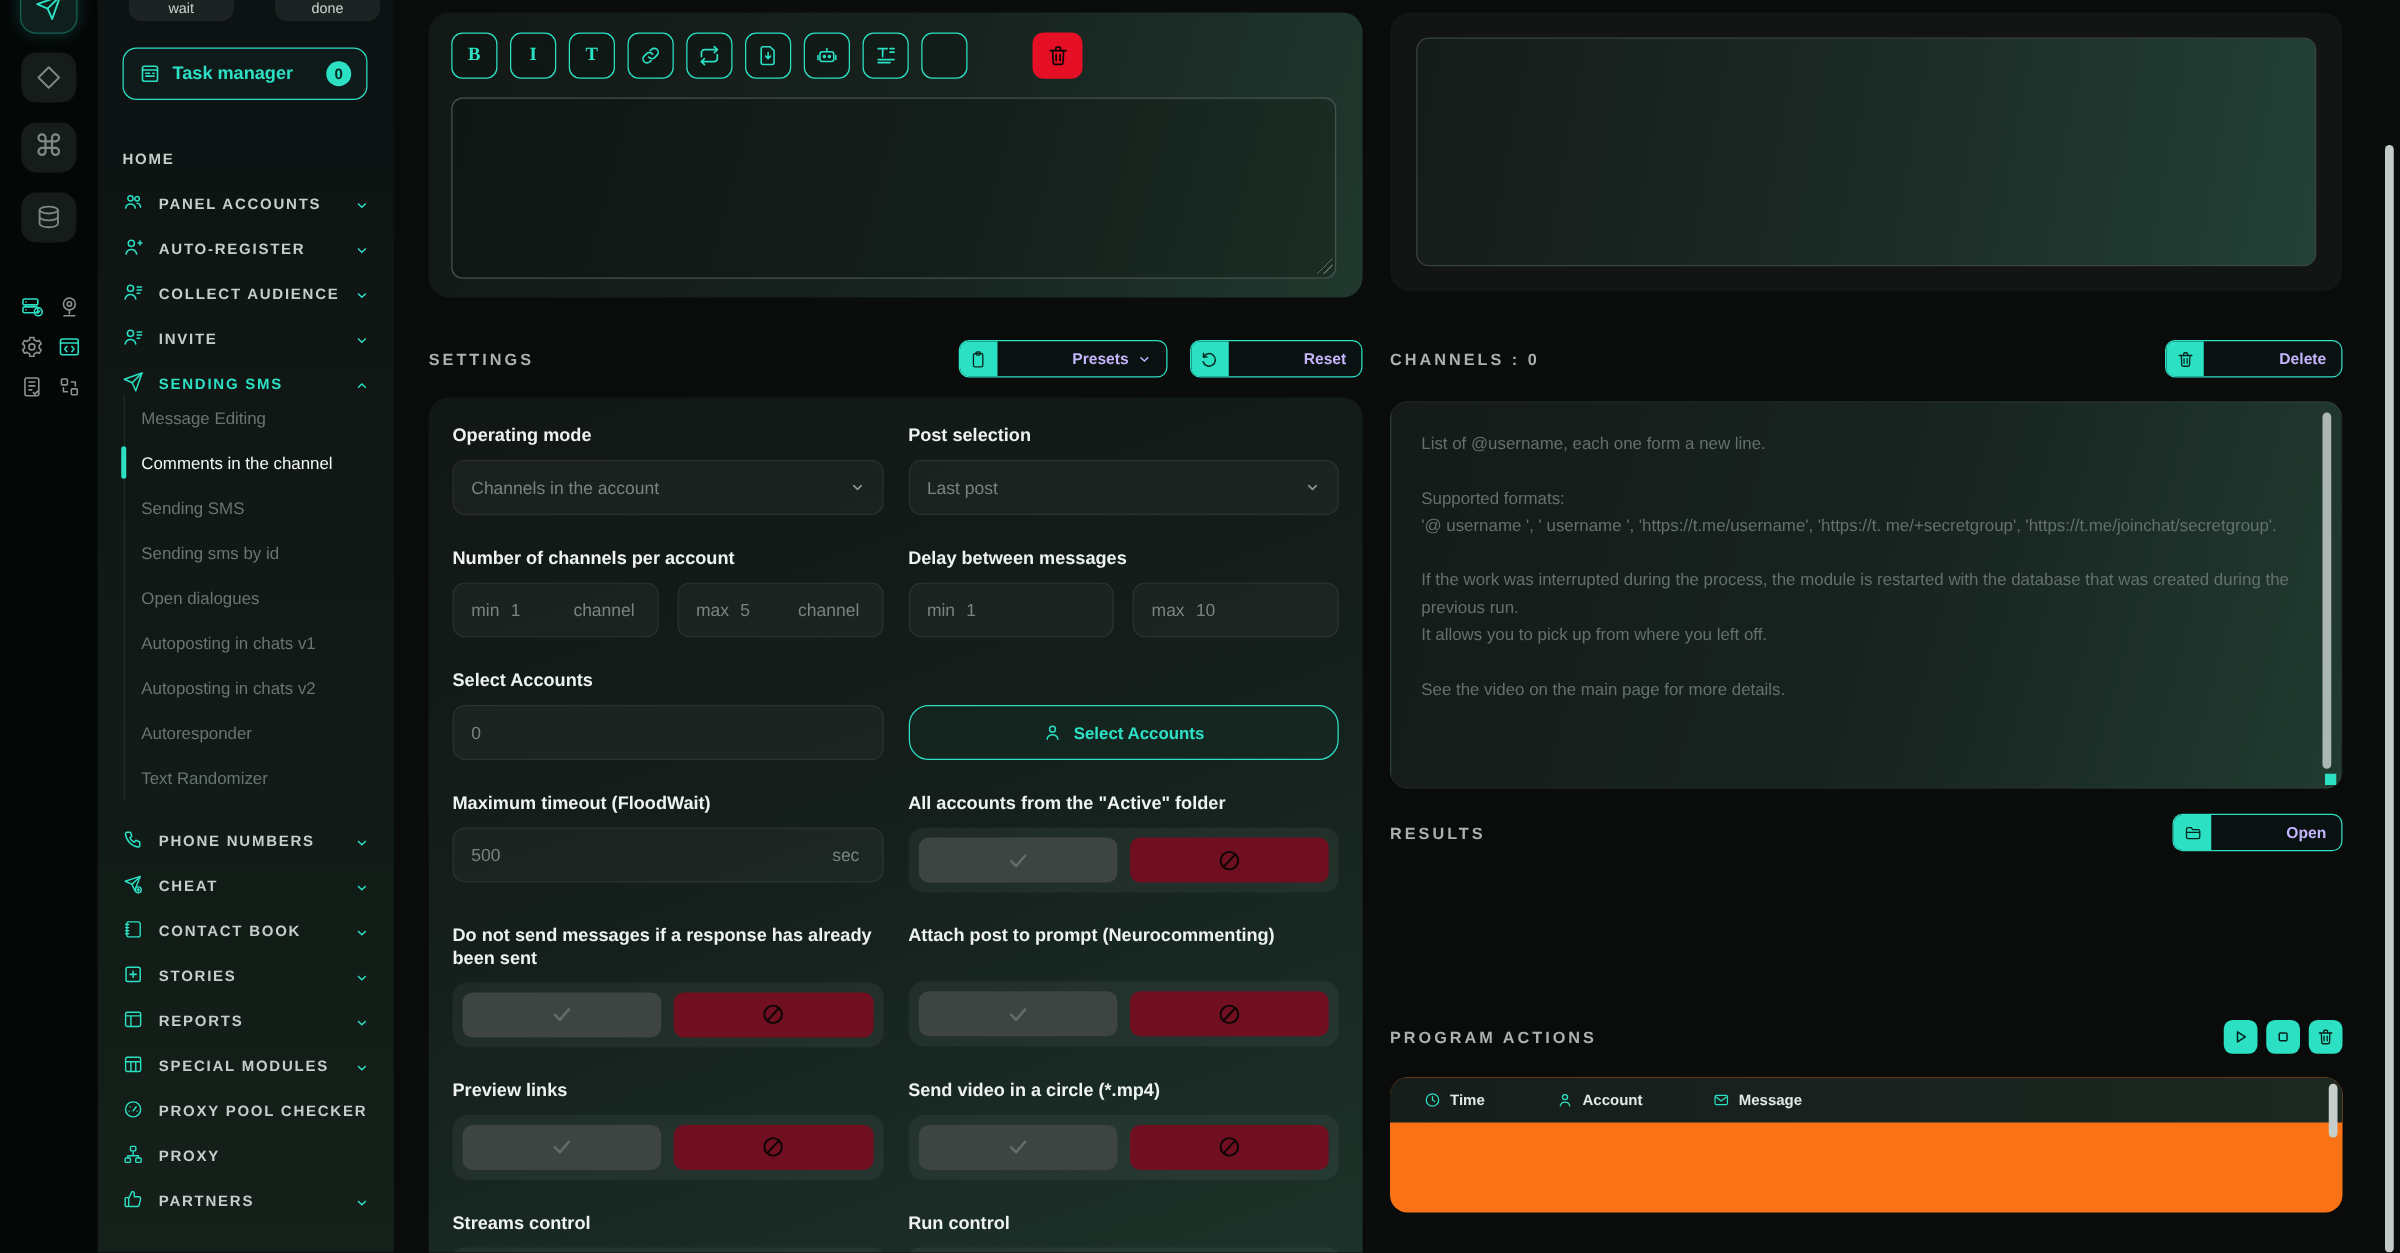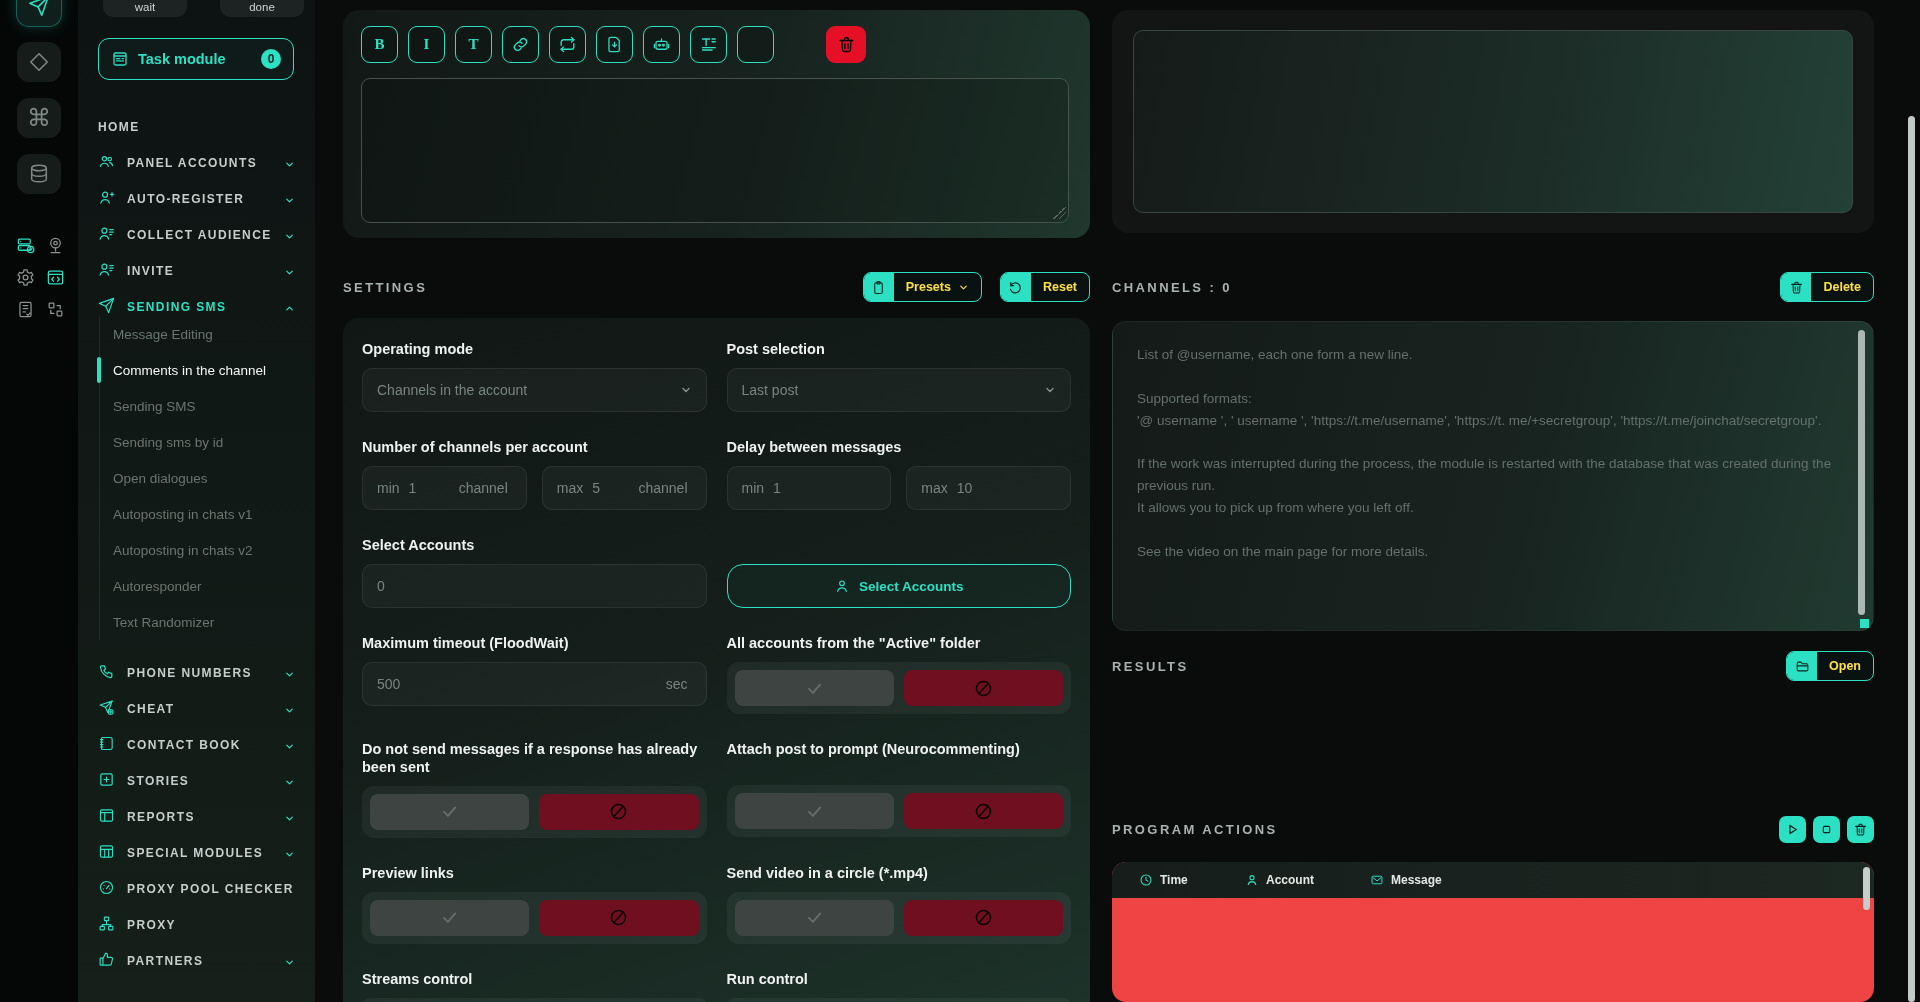--- a/index.html
+++ b/index.html
@@ -48,21 +48,21 @@
   .submenu-item { height:36px; display:flex; align-items:center; padding-left:13px; color:#69756f; font-size:13.5px; cursor:pointer; }
   .submenu-item.active { color:#f4f7f6; position:relative; }
   .submenu-item.active::before { content:""; position:absolute; left:-3px; top:5px; bottom:5px; width:4px; border-radius:3px; background:#2ce0c4; }
 
   
   .head-row { position:absolute; display:flex; align-items:center; gap:18px; }
   .head-row h2 { margin-right:auto; font-size:13px; letter-spacing:2.4px; color:#aab2af; font-weight:bold; }
   .split-btn { height:30px; border:1.5px solid #2ce0c4; border-radius:8px; display:flex; align-items:stretch;
                background:rgba(44,224,196,.03); overflow:hidden; cursor:pointer; padding:0; }
   .split-btn .seg { width:30px; background:#2ce0c4; color:#06281f; display:grid; place-items:center; font-size:15px; }
-  .split-btn .lbl { display:flex; align-items:center; gap:7px; padding:0 12px; color:#fde047; font-size:12.5px; font-weight:bold; }
+  .split-btn .lbl { display:flex; align-items:center; gap:7px; padding:0 12px; color:#c4b5fd; font-size:12.5px; font-weight:bold;margin-left:48px; }
   .split-btn .lbl .ic { font-size:11px; }
   .sq-btn { width:27px; height:27px; border:none; border-radius:7px; background:#2ce0c4; color:#04221c;
             display:grid; place-items:center; font-size:15px; cursor:pointer; }
 
   
   .editor-panel { position:absolute; left:343px; top:10px; width:747px; height:228px; border-radius:16px;
                   background:linear-gradient(105deg,#121816 0%,#17231f 55%,#20382e 100%); }
   .toolbar { display:flex; align-items:center; padding:16px 0 0 18px; }
   .tb-group { display:flex; gap:10px; }
   .tb-btn { width:37px; height:37px; border:1px solid #2ce0c4; border-radius:9px; background:rgba(10,16,14,.35);
@@ -111,21 +111,21 @@
   .channels-ta { width:100%; height:100%; border:1px solid rgba(255,255,255,.05); border-radius:14px;
       background:linear-gradient(105deg,#141a18 0%,#182420 55%,#213b31 100%); resize:none; outline:none;
       color:#cfd6d3; font-family:"Liberation Sans",sans-serif; font-size:13.5px; line-height:1.62; padding:22px 40px 22px 24px; overflow:hidden; }
   .channels-ta::placeholder { color:#64706b; }
   .fake-vscroll { position:absolute; width:7px; border-radius:4px; background:#c6cecb; }
   .channels-scroll { right:9px; top:9px; height:285px; opacity:.85; }
   .channels-resize { position:absolute; right:5px; bottom:3px; width:9px; height:9px; background:#2ce0c4; cursor:nwse-resize; }
   .results-head { left:1112px; top:649px; width:762px; height:34px; }
   .program-head { left:1112px; top:812px; width:762px; height:34px; }
   .pa-buttons { display:flex; gap:7px; }
-  .pa-table { position:absolute; left:1112px; top:862px; width:762px; height:140px; border-radius:14px; overflow:hidden; background:#ef4444; }
+  .pa-table { position:absolute; left:1112px; top:862px; width:762px; height:108px; border-radius:14px; overflow:hidden; background:#f97316; }
   .pa-thead { height:36px; background:linear-gradient(90deg,#161d1a,#1c2822); display:flex; align-items:center; padding-left:27px; }
   .pa-col { display:flex; align-items:center; gap:7px; font-size:12px; font-weight:bold; color:#e2e8e6; }
   .pa-col .ic { font-size:14px; color:#2ce0c4; }
   .pa-col.c0 { width:106px; } .pa-col.c1 { width:125px; }
   .pa-scroll { right:4px; top:5px; height:43px; }
   .page-scrollbar { position:absolute; right:5px; top:116px; bottom:0; width:7px; border-radius:4px; background:#c3cbc8; z-index:9; }
 </style>
 </head>
 <body>
 
@@ -445,21 +445,21 @@
 
   <nav class="sidebar">
     <div class="top-tabs">
       <div class="top-tab">wait</div>
       <div class="top-tab">done</div>
     </div>
     <button class="task-btn">
       <svg class="ic">
           <use href="#i-task"></use>
         </svg>
-      <span>Task module</span>
+      <span>Task manager</span>
       <span class="task-badge">0</span>
     </button>
     <div class="menu" id="sidebar-menu">
         <div class="menu-item">
           <span class="mi-label">HOME</span>
         </div>
         <div class="menu-item">
           <svg class="ic mi-ic">
             <use href="#i-users"></use>
           </svg>

